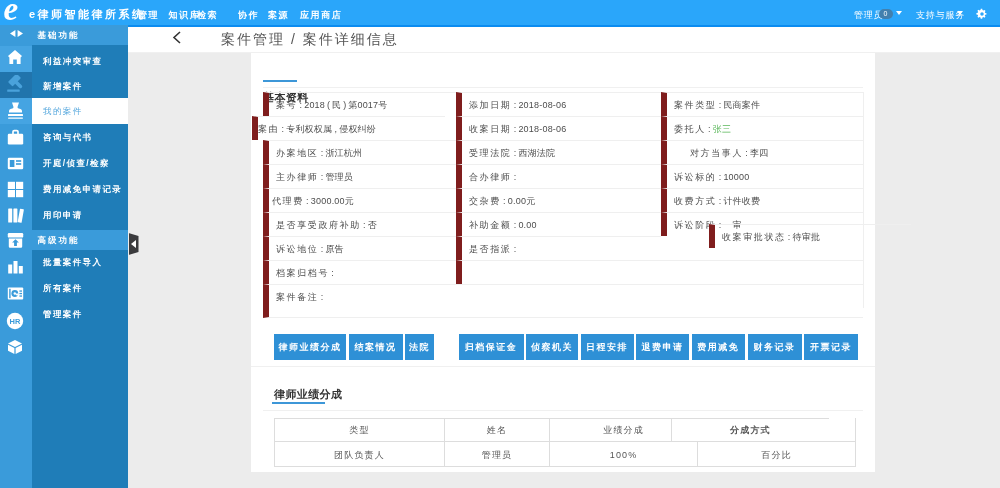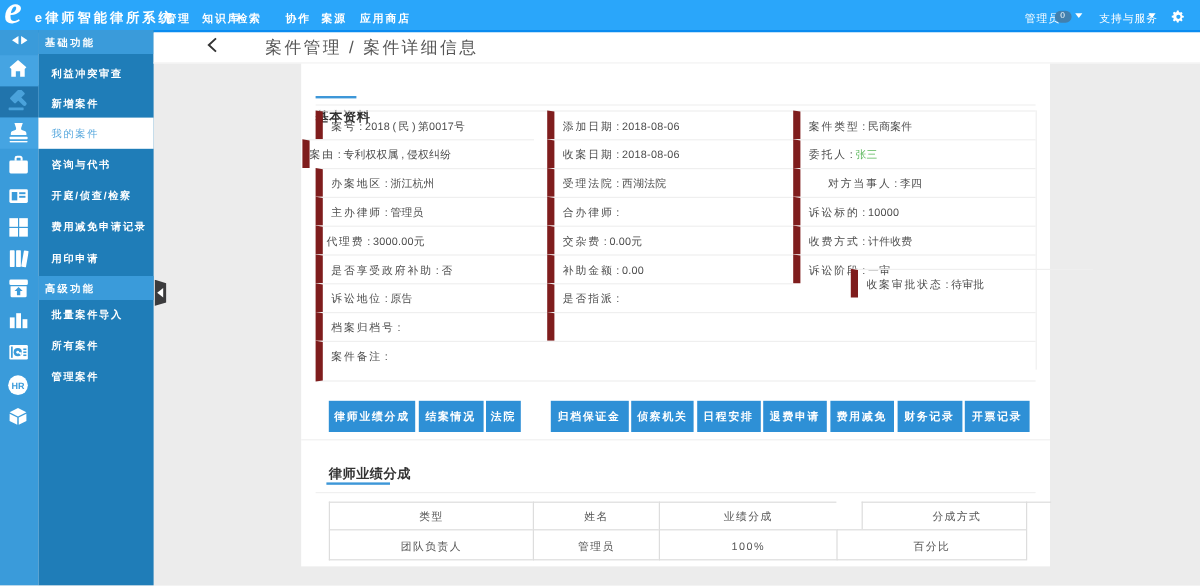--- a/index.html
+++ b/index.html
@@ -135,21 +135,21 @@
 <div class="abs btn" style="left:636.0px;width:53px;">退费申请</div>
 <div class="abs btn" style="left:691.5px;width:53.5px;">费用减免</div>
 <div class="abs btn" style="left:747.5px;width:54px;">财务记录</div>
 <div class="abs btn" style="left:804.0px;width:54px;">开票记录</div>
 <div class="c2" style="left:274px;top:418px;width:170px;height:23px;line-height:23px;">类型</div>
 <div class="c2" style="left:274px;top:441px;width:170px;height:26px;line-height:26px;border-bottom:1px solid #ddd;">团队负责人</div>
 <div class="c2" style="left:444px;top:418px;width:105px;height:23px;line-height:23px;">姓名</div>
 <div class="c2" style="left:444px;top:441px;width:105px;height:26px;line-height:26px;border-bottom:1px solid #ddd;">管理员</div>
 <div class="c2" style="left:549px;top:418px;width:148.2px;height:23px;line-height:23px;">业绩分成</div>
 <div class="c2" style="left:549px;top:441px;width:148.2px;height:26px;line-height:26px;border-bottom:1px solid #ddd;">100%</div>
-<div class="c2" style="left:718px;top:418px;width:157.8px;height:23px;line-height:23px;">分成方式</div>
+<div class="c2" style="left:671px;top:418px;width:157.8px;height:23px;line-height:23px;font-weight:bold;">分成方式</div>
 <div class="c2" style="left:697.2px;top:441px;width:157.8px;height:26px;line-height:26px;border-bottom:1px solid #ddd;">百分比</div>
 <div class="abs" style="left:855px;top:418px;width:1px;height:49px;background:#ddd;"></div>
 <svg class="abs" style="left:9.5px;top:29.5px;" width="13" height="7" viewBox="0 0 13 7">
     <path fill="#fff" d="M5.4 0 L0 3.5 L5.4 7 Z M7.6 0 L13 3.5 L7.6 7 Z"></path>
   </svg>
 <svg class="abs" style="left:6.5px;top:48.5px;" width="16" height="16" viewBox="0 0 16 16">
     <path fill="#fff" d="M8 1 L15 7 L13.6 8.4 L13.6 15 L9.8 15 L9.8 10.4 L6.2 10.4 L6.2 15 L2.4 15 L2.4 8.4 L1 7 Z"></path>
   </svg>
 <svg class="abs" style="left:6px;top:74.5px;" width="18" height="18" viewBox="0 0 18 18">
     <g fill="#4aa2db">

